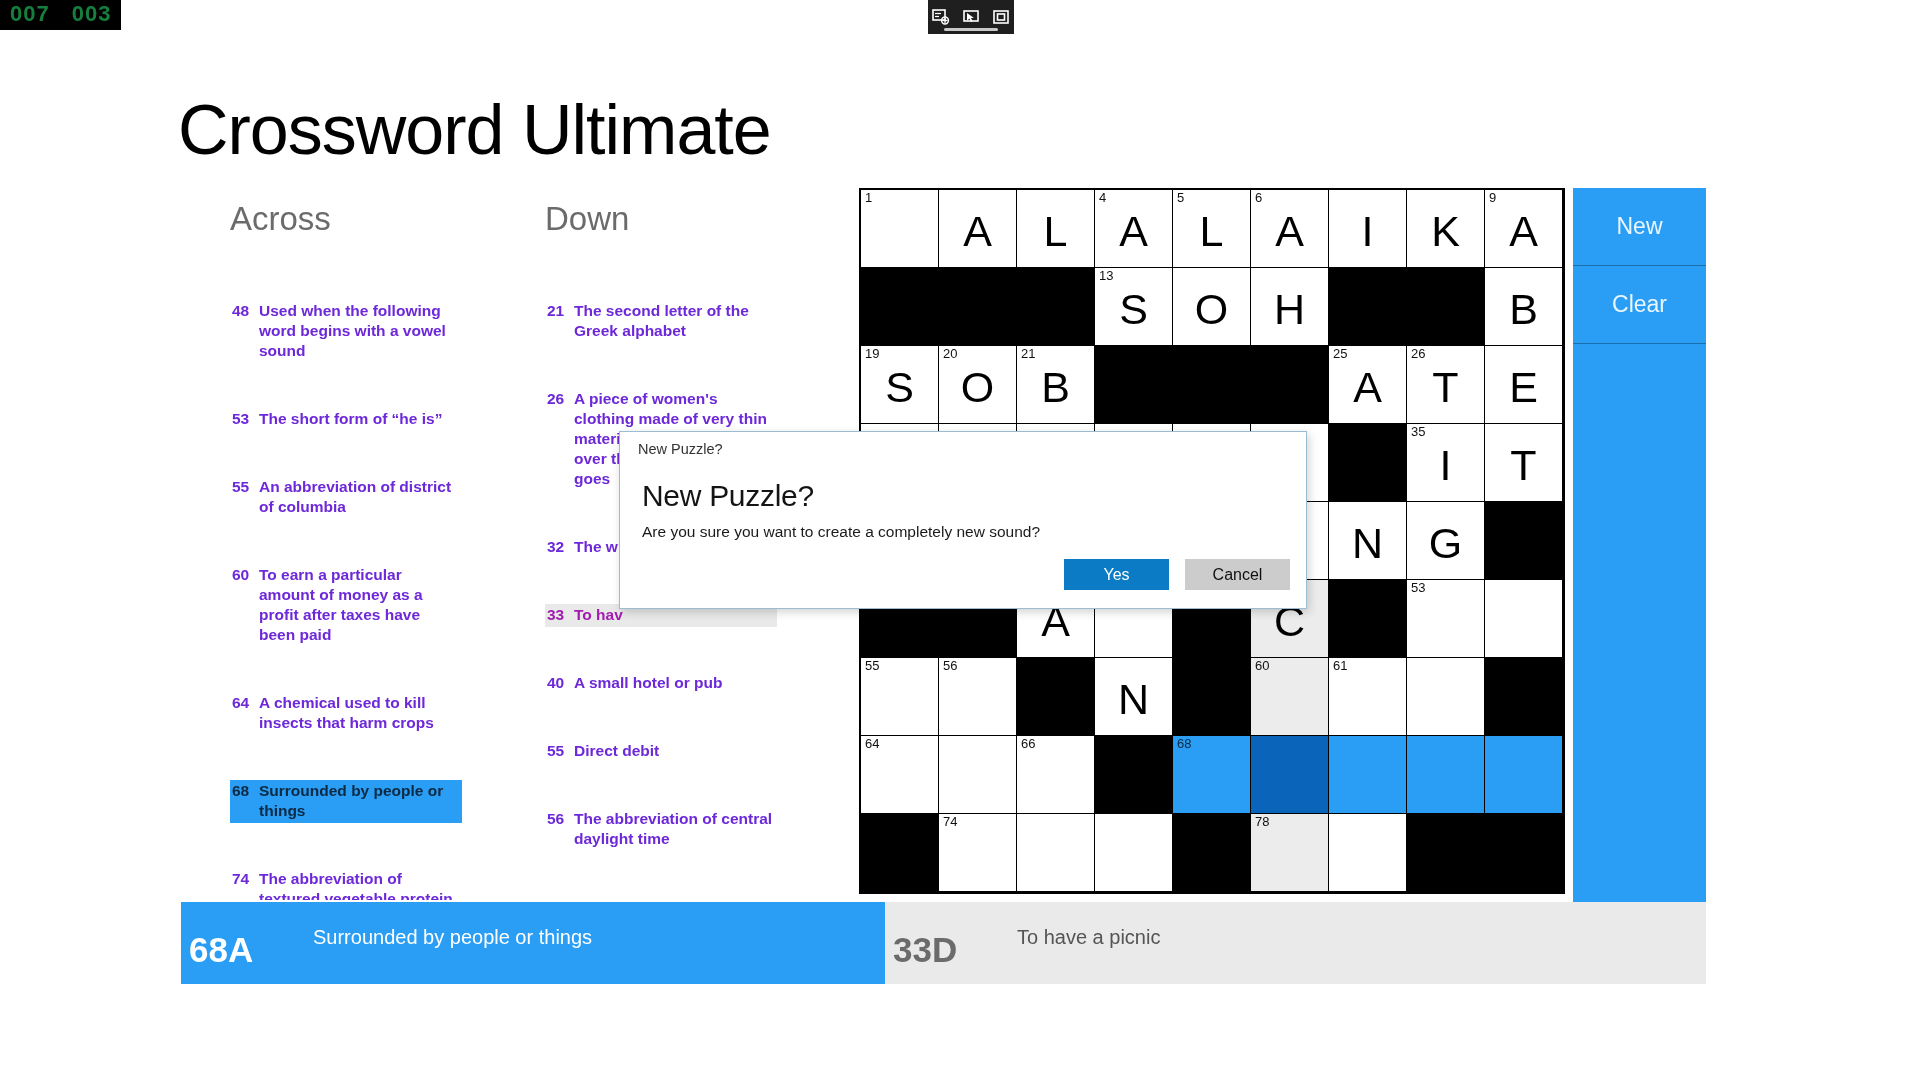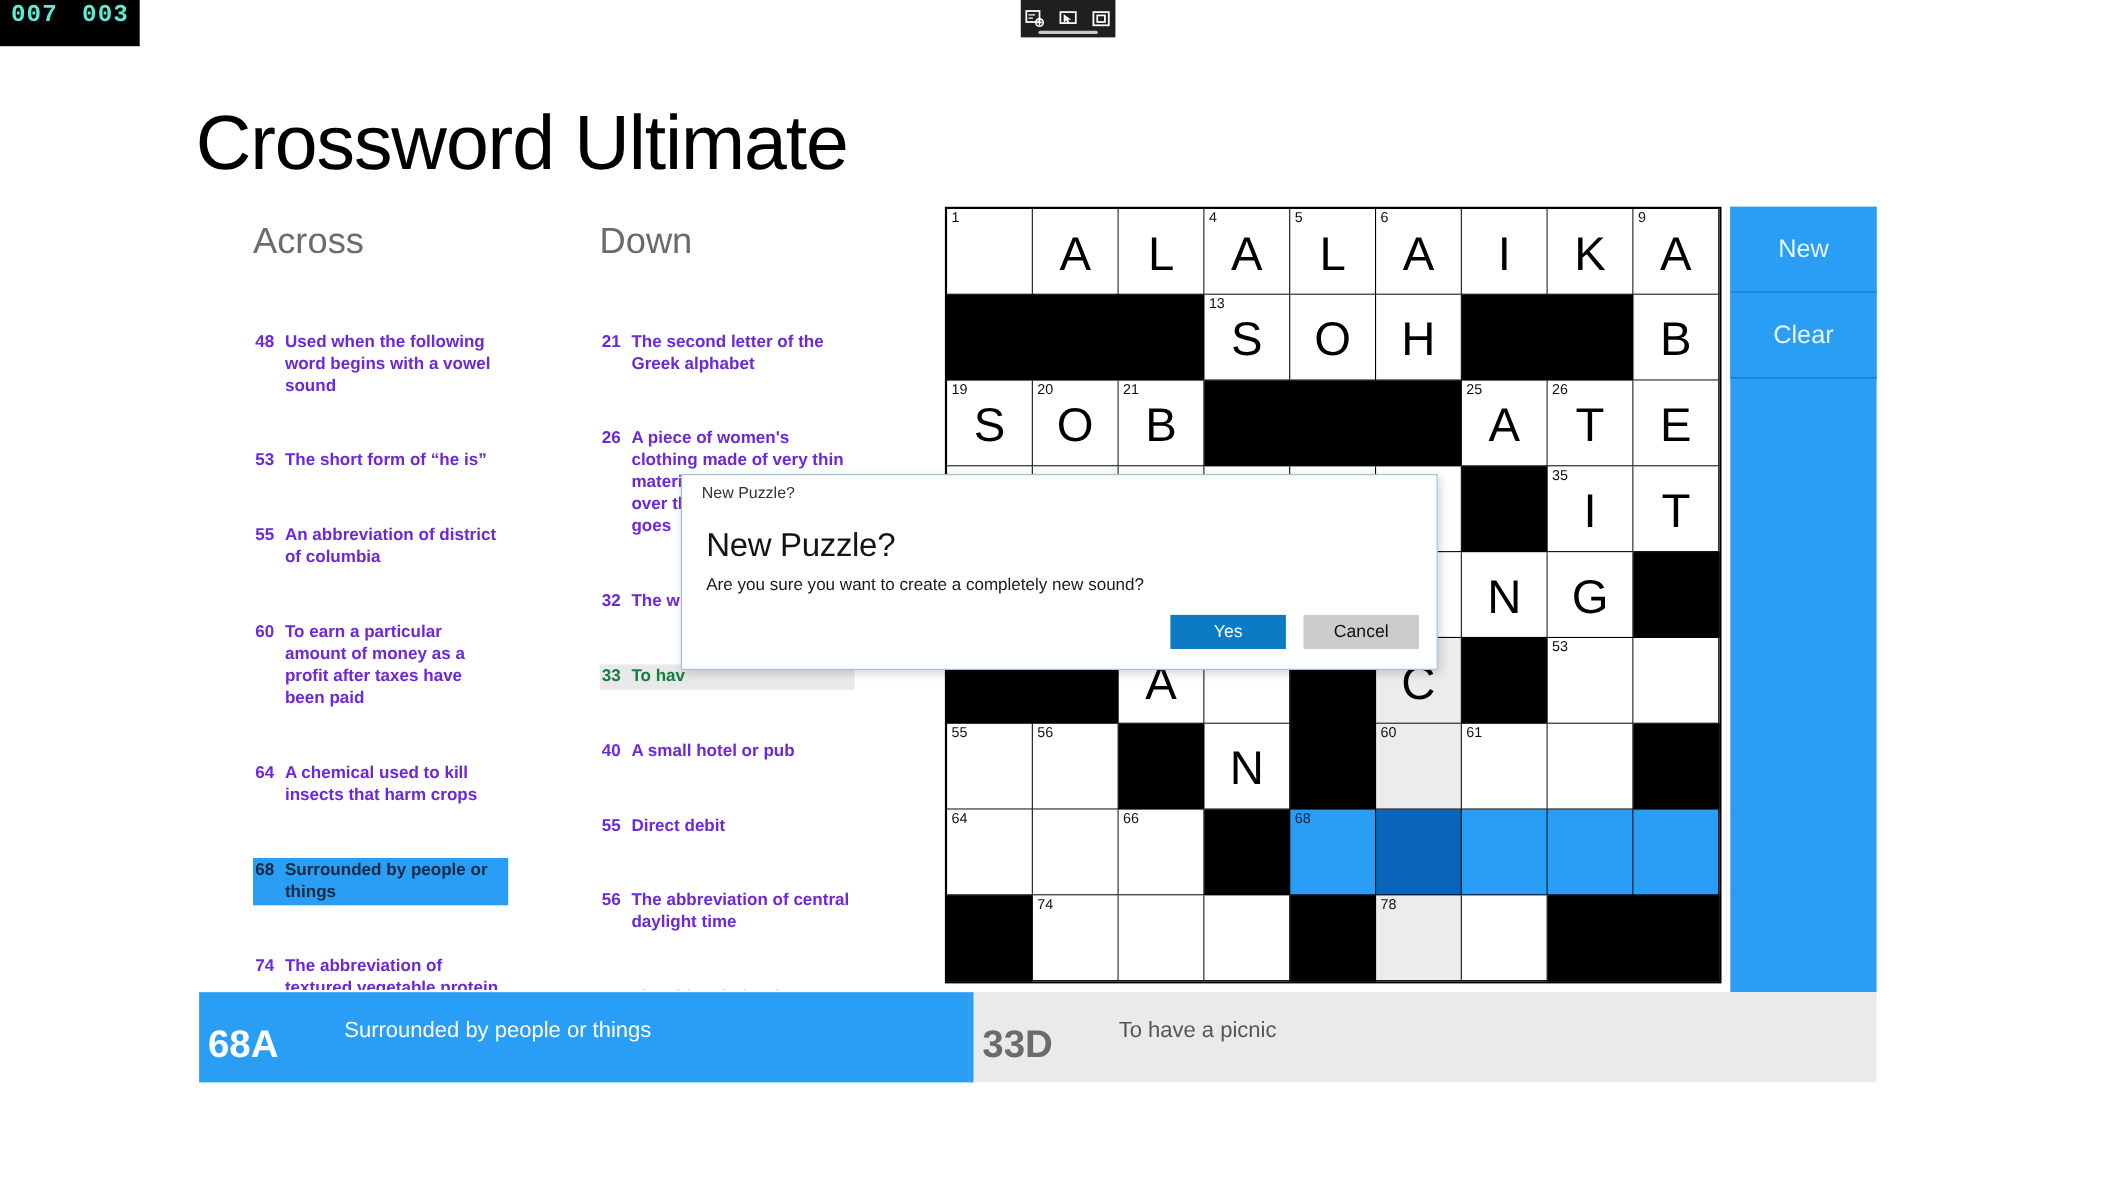--- a/index.html
+++ b/index.html
@@ -11,26 +11,26 @@
     overflow: hidden;
     background: #ffffff;
     font-family: "Liberation Sans", sans-serif;
   }
 
   
   #recorder-badge {
     position: absolute;
     left: 0; top: 0;
     background: #000000;
-    color: #5eead4;
-    font-family: Liberation Mono, monospace;
+    color: #15803d;
+    font-family: Liberation Sans, sans-serif;
     font-size: 22px;
     font-weight: bold;
     letter-spacing: 1px;
-    padding: 1px 10px 16px 10px;
+    padding: 1px 10px 3px 10px;
     display: flex;
     gap: 22px;
     z-index: 90;
   }
 
   
   #capture-toolbar {
     position: absolute;
     left: 928px; top: 0;
     width: 86px; height: 34px;
@@ -107,21 +107,21 @@
     flex: 0 0 auto;
   }
   .clue-item .ctext { flex: 1 1 auto; }
 
   .clue-item.sel-across {
     background: #2a9df4;
     color: #0c2a44;
   }
   .clue-item.sel-down {
     background: #e9e9e9;
-    color: #15803d;
+    color: #a21caf;
   }
 
   
   #grid-wrap {
     position: absolute;
     left: 859px; top: 188px;
     border: 2px solid #000000;
     box-sizing: content-box;
   }
   #grid {

